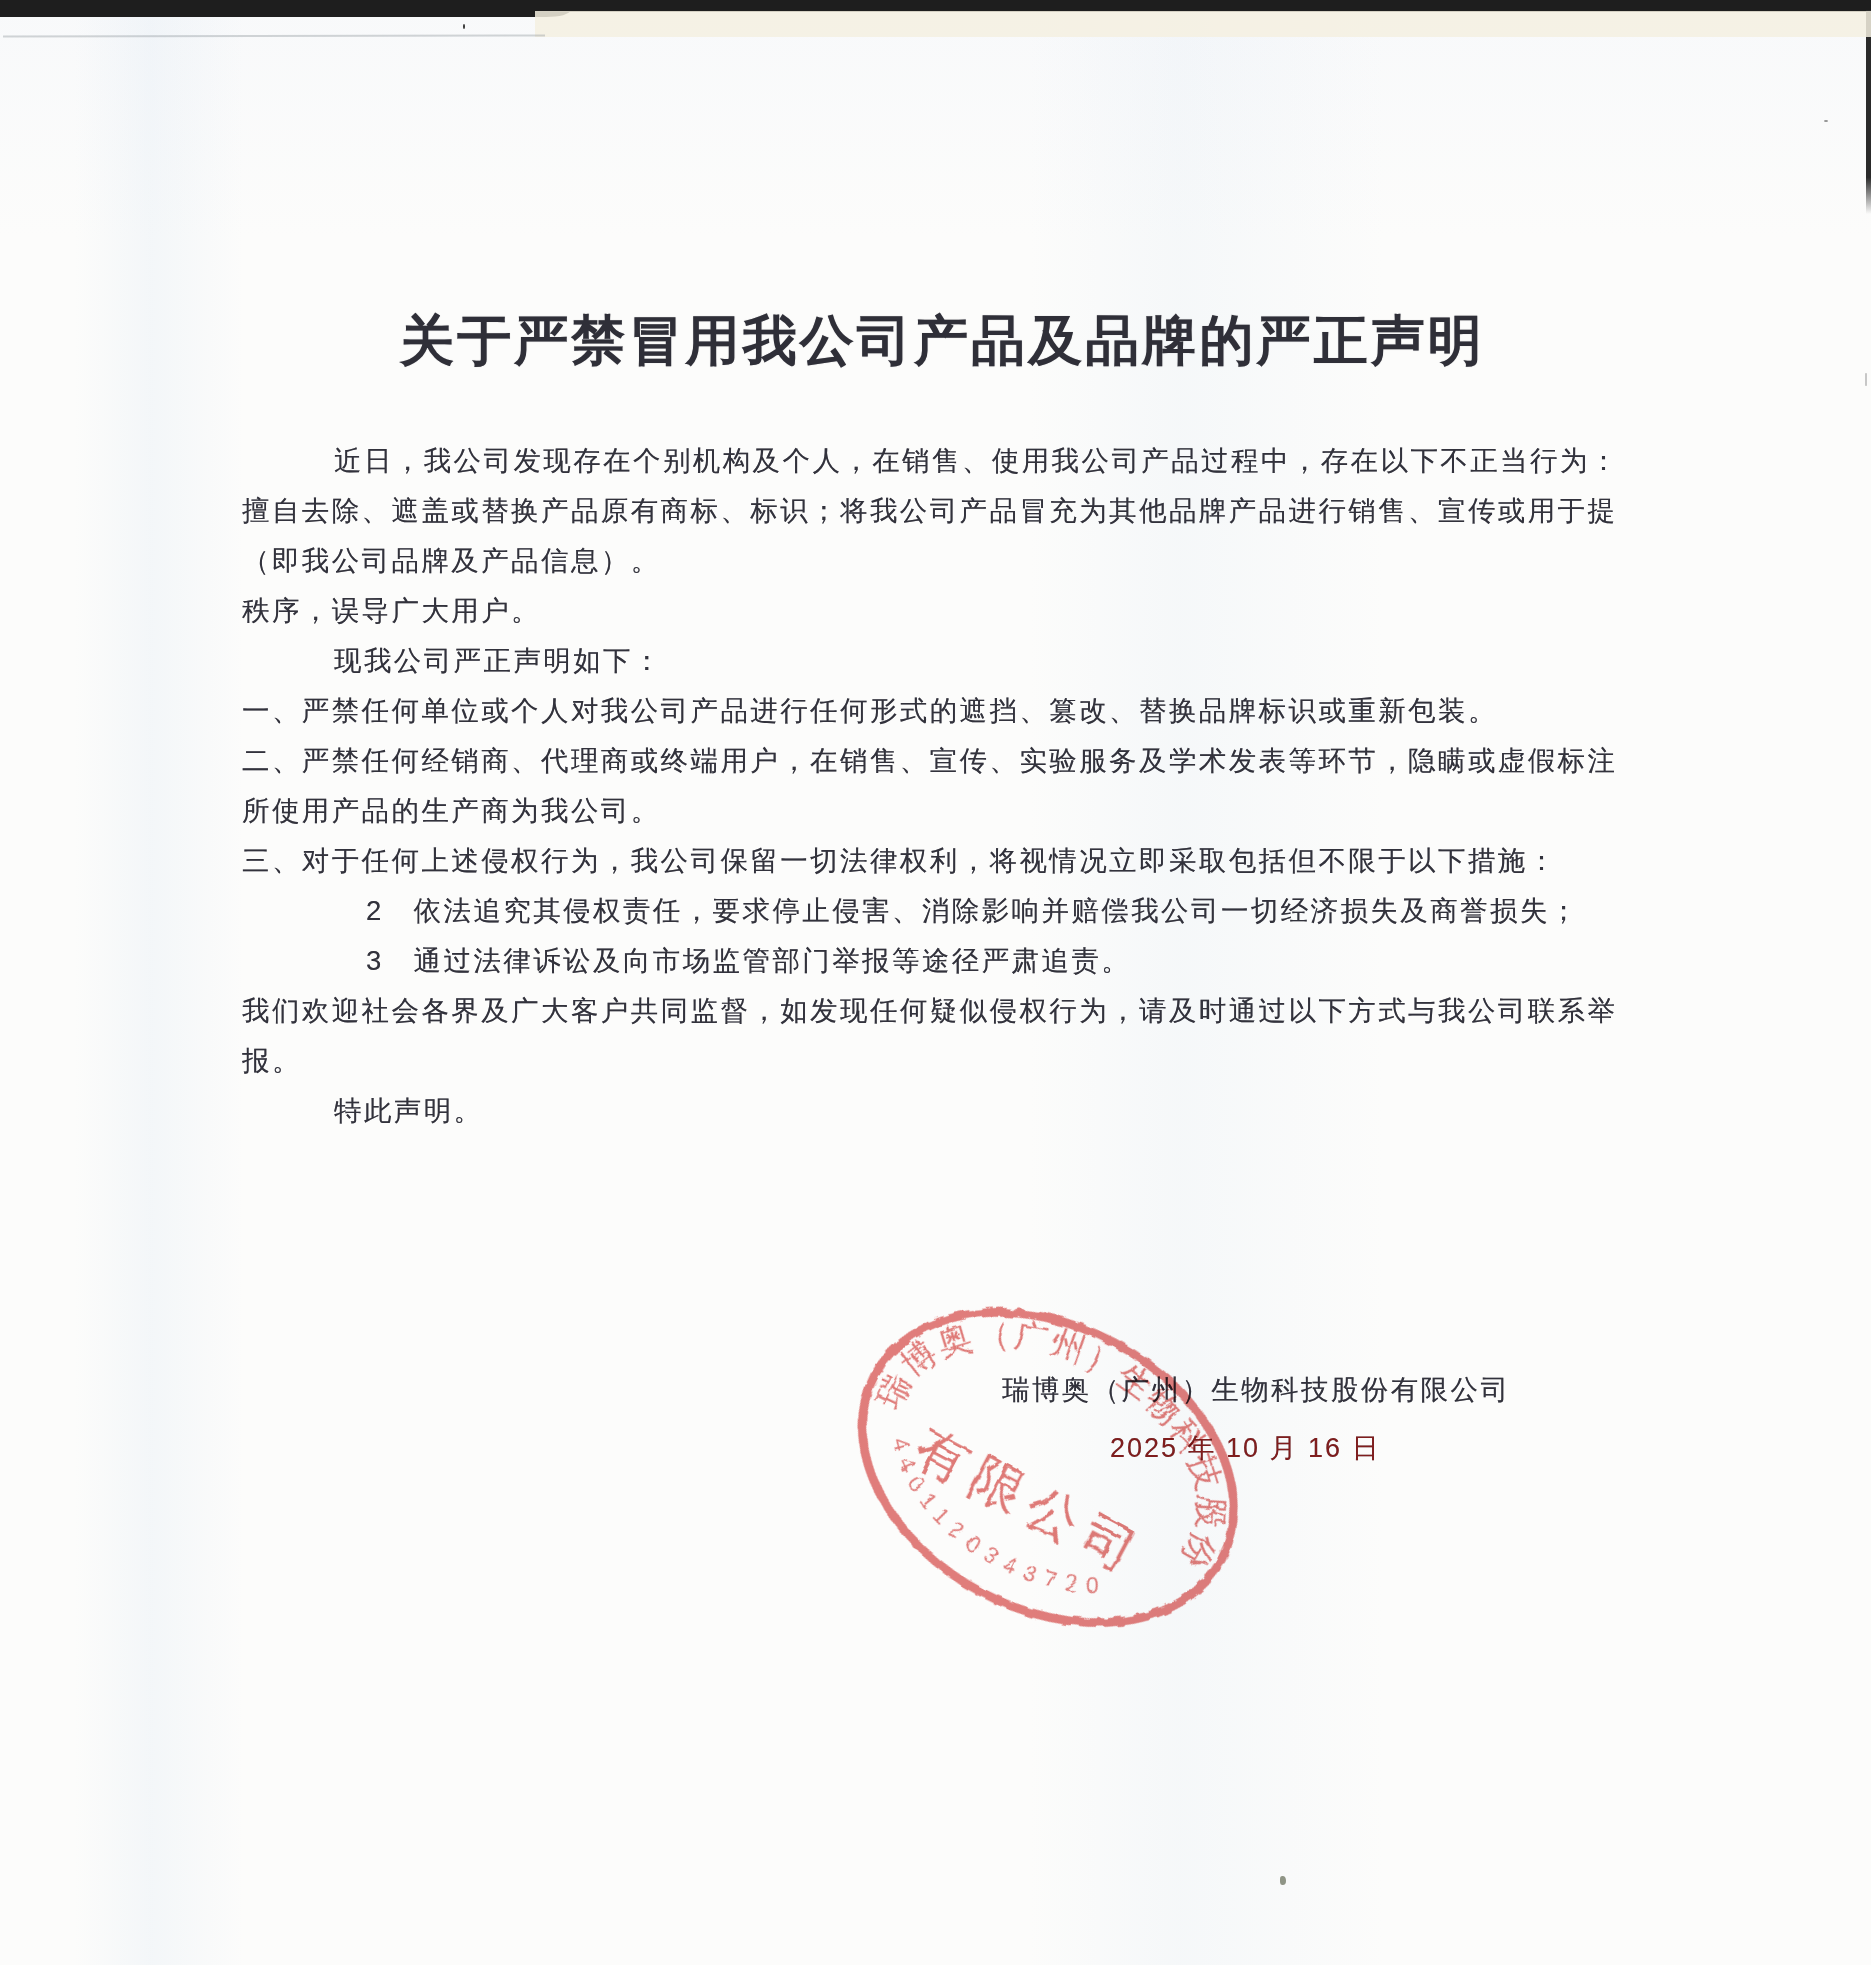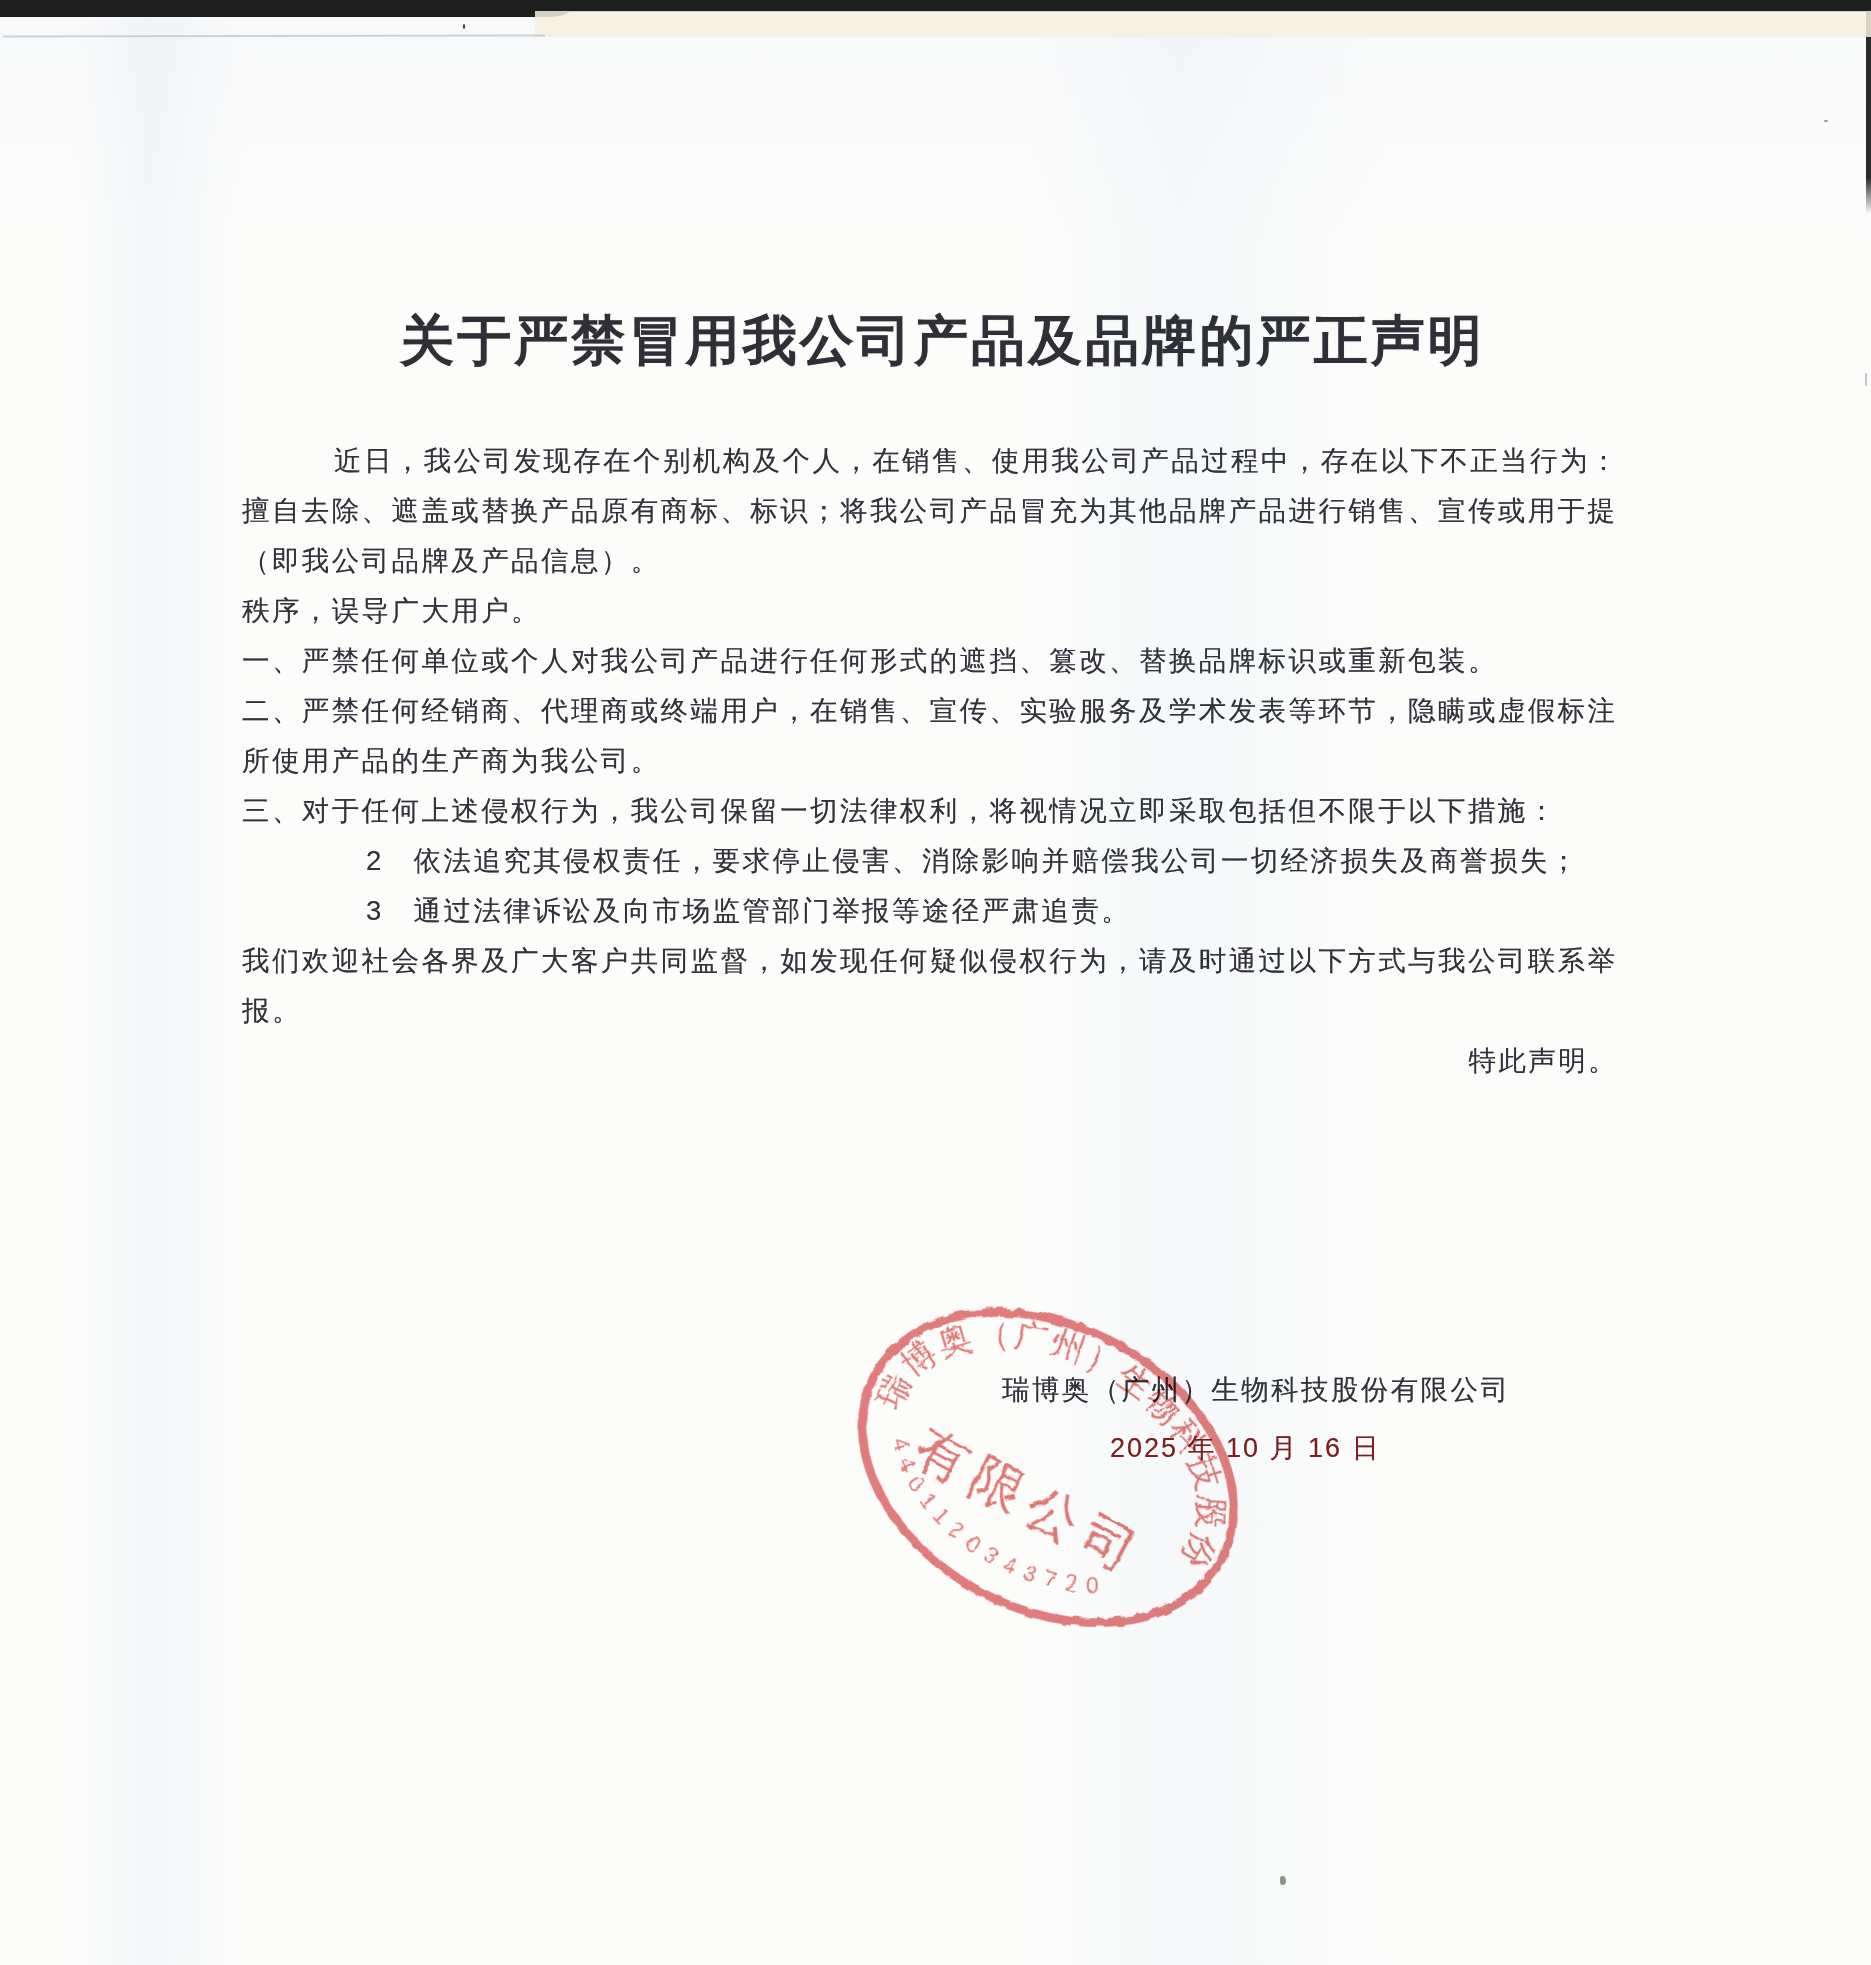--- a/index.html
+++ b/index.html
@@ -41,21 +41,21 @@
     letter-spacing:3.1px;color:#2f2f38;
     text-shadow:0 0 0.8px rgba(47,47,56,0.45);
     white-space:pre;
   }
   .doc-lines{
     position:absolute;left:242px;top:436px;width:1376px;
     font-size:27.5px;line-height:50px;letter-spacing:2.4px;
     color:#32323c;text-shadow:0 0 0.6px rgba(50,50,60,0.5);
   }
   .doc-lines .line{white-space:pre;height:50px;}
-  .doc-lines .ind1{padding-left:92px;text-align:right;}
+  .doc-lines .ind1{padding-left:92px;}
   .doc-lines .ind2{padding-left:124px;}
 
   .sig-company{
     position:absolute;left:970px;top:1372px;
     font-size:27.5px;letter-spacing:2.4px;line-height:35px;
     color:#32323c;text-shadow:0 0 0.6px rgba(50,50,60,0.5);white-space:pre;margin-left:32px;
   }
   .sig-date{
     position:absolute;left:1110px;top:1431px;
     font-size:27px;letter-spacing:2px;line-height:35px;
@@ -87,20 +87,21 @@
 
   <div class="speck s6"></div>
 
   <h1 class="doc-title">关于严禁冒用我公司产品及品牌的严正声明</h1>
 
   <div class="doc-lines" id="doc-lines">
       <div class="line ind1">近日，我公司发现存在个别机构及个人，在销售、使用我公司产品过程中，存在以下不正当行为：</div>
       <div class="line ind0">擅自去除、遮盖或替换产品原有商标、标识；将我公司产品冒充为其他品牌产品进行销售、宣传或用于提</div>
       <div class="line ind0">（即我公司品牌及产品信息）。</div>
       <div class="line ind0">秩序，误导广大用户。</div>
+      <div class="line ind1">现我公司严正声明如下：</div>
       <div class="line ind0">一、严禁任何单位或个人对我公司产品进行任何形式的遮挡、篡改、替换品牌标识或重新包装。</div>
       <div class="line ind0">二、严禁任何经销商、代理商或终端用户，在销售、宣传、实验服务及学术发表等环节，隐瞒或虚假标注</div>
       <div class="line ind0">所使用产品的生产商为我公司。</div>
       <div class="line ind0">三、对于任何上述侵权行为，我公司保留一切法律权利，将视情况立即采取包括但不限于以下措施：</div>
       <div class="line ind2">2　依法追究其侵权责任，要求停止侵害、消除影响并赔偿我公司一切经济损失及商誉损失；</div>
       <div class="line ind2">3　通过法律诉讼及向市场监管部门举报等途径严肃追责。</div>
       <div class="line ind0">我们欢迎社会各界及广大客户共同监督，如发现任何疑似侵权行为，请及时通过以下方式与我公司联系举</div>
       <div class="line ind0">报。</div>
       <div class="line ind1">特此声明。</div>
     </div>

